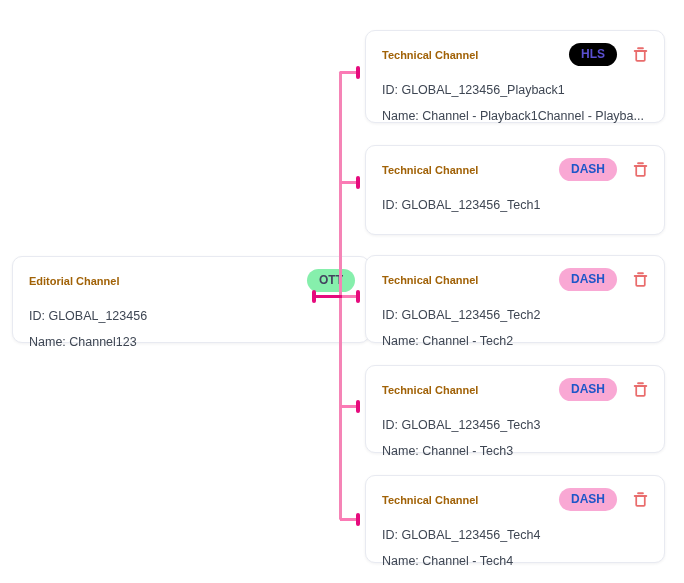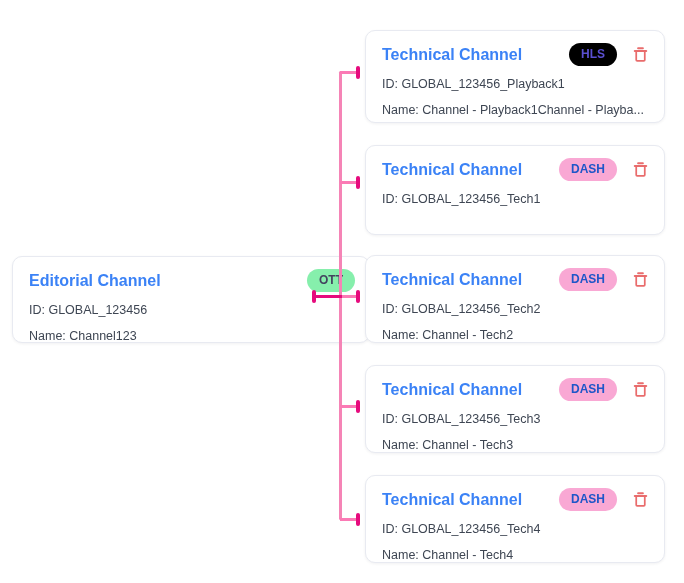--- a/index.html
+++ b/index.html
@@ -13,32 +13,32 @@
     position: absolute;
     background: #ffffff;
     border: 1px solid #e8eaf1;
     border-radius: 10px;
     box-shadow: 0 1px 3px rgba(16,24,40,0.06);
     padding: 12px 14px 12px 16px;
     z-index: 2;
   }
   .card-header { display: flex; align-items: center; }
   .card-title {
-    font-size: 16px;
+    font-size: 11px;
     font-weight: 700;
-    color: #3b82f6;
+    color: #a16207;
     line-height: 22px;
     flex: 1 1 auto;
     white-space: nowrap;
   }
   .card-line {
     font-size: 12.5px;
     color: #3e4653;
     line-height: 17px;
-    margin-top: 10px;
+    margin-top: 16px;
     white-space: nowrap;
     overflow: hidden;
   }
   .card-line.name { margin-top: 9px; }
 
   
   .badge {
     display: inline-block;
     font-size: 12px;
     font-weight: 700;

